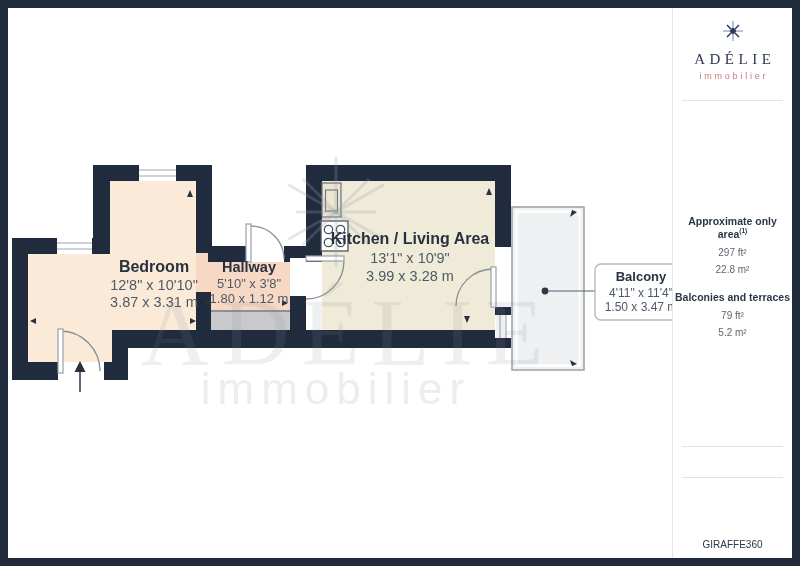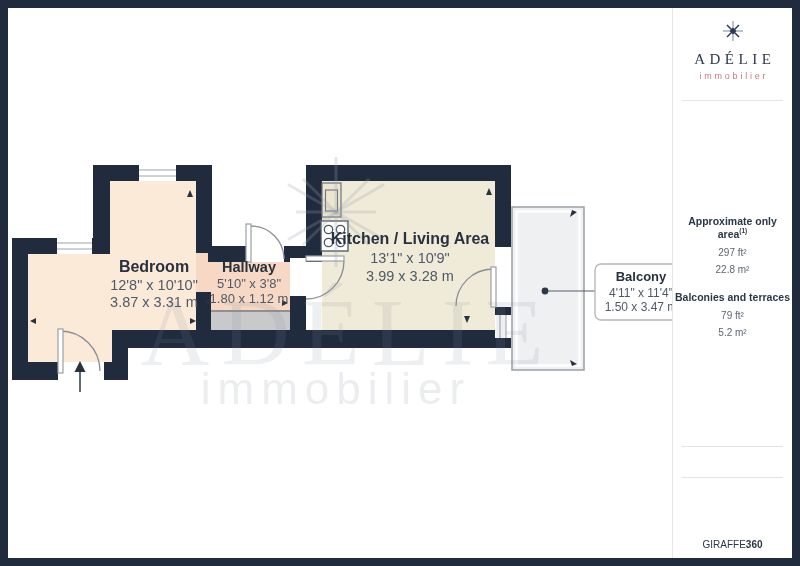--- a/index.html
+++ b/index.html
@@ -18,21 +18,21 @@
   .brand-name{font-family:"Liberation Serif",serif;font-size:15px;letter-spacing:4.5px;padding-left:4.5px;color:#2e3852;margin-top:5px;}
   .brand-tagline{font-size:9px;letter-spacing:2.8px;padding-left:2.8px;color:#c9797f;margin-top:3px;}
   .area-block{top:207px;color:#5c6672;font-size:10px;}
   .area-label{font-size:10.5px;font-weight:bold;color:#2b3648;margin-bottom:7px;}
   .area-label sup{font-size:6.5px;}
   .area-val{margin:0 0 6px 0;}
   .gap{height:10px;}
   .footnote{top:450px;font-size:7.5px;color:#68727e;}
   .disclaimer{top:479px;font-size:7.5px;color:#68727e;line-height:1.42;padding:0 7px;}
   .credit{top:531px;font-size:10px;color:#2b3648;}
-  .credit .b{font-weight:bold;}
+  .credit .b{font-weight:normal;}
 
   
   text{font-family:"Liberation Sans",sans-serif;}
   .room-name{font-size:16px;font-weight:bold;fill:#28323f;}
   .room-dim{font-size:14.5px;fill:#4e5a68;}
   .room-name-sm{font-size:14.5px;font-weight:bold;fill:#28323f;}
   .room-dim-sm{font-size:13px;fill:#4e5a68;}
   .balc-name{font-size:13px;font-weight:bold;fill:#28323f;}
   .balc-dim{font-size:12px;fill:#4e5a68;}
   .wm-big{font-family:"Liberation Serif",serif;font-size:95px;letter-spacing:12px;fill:rgba(130,140,155,0.14);}

